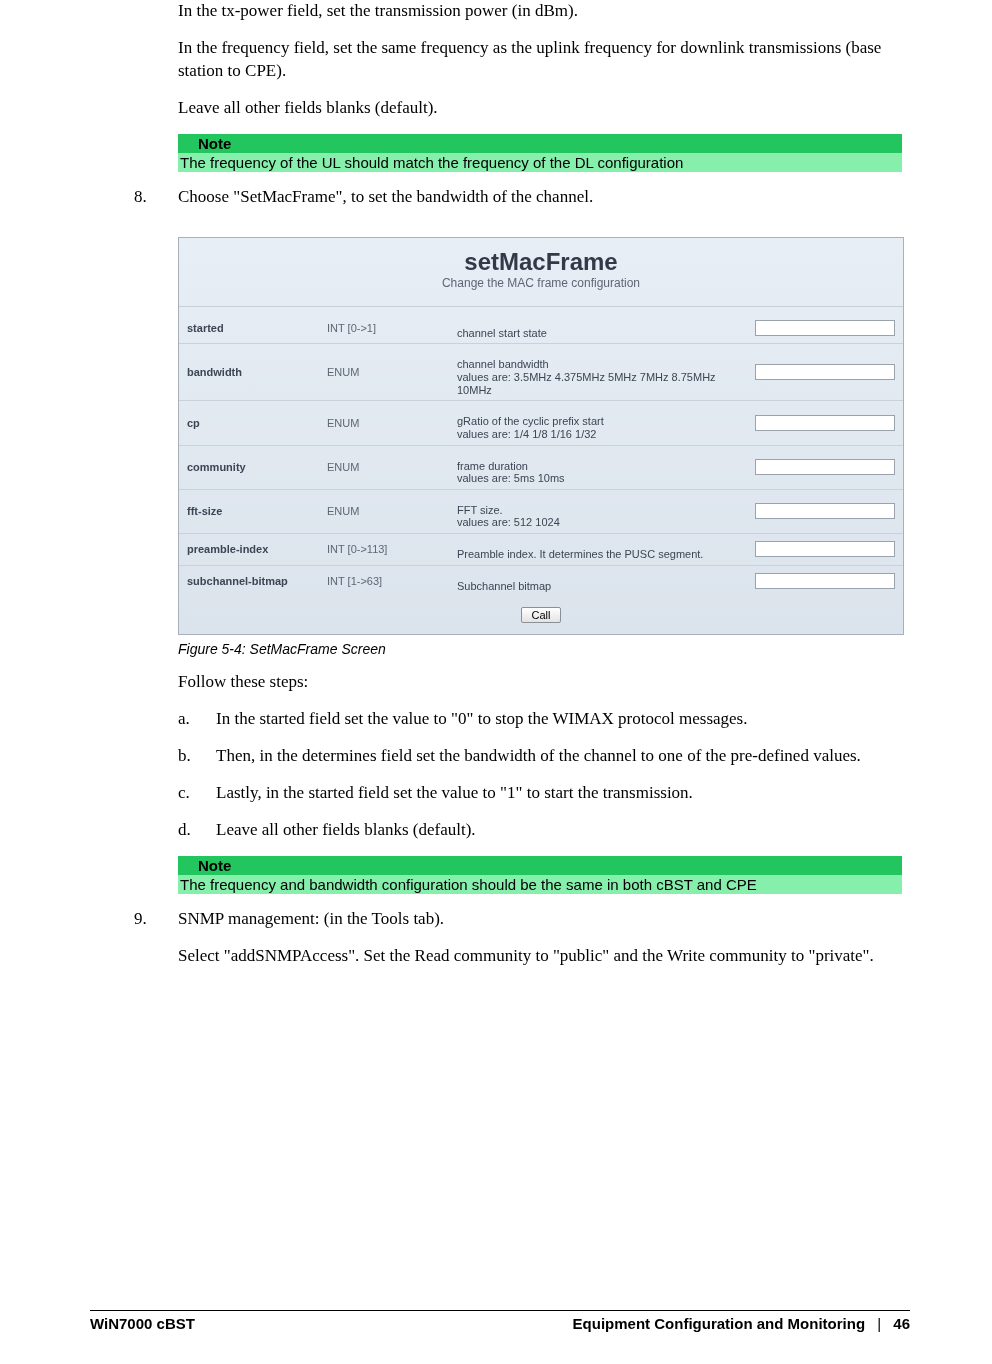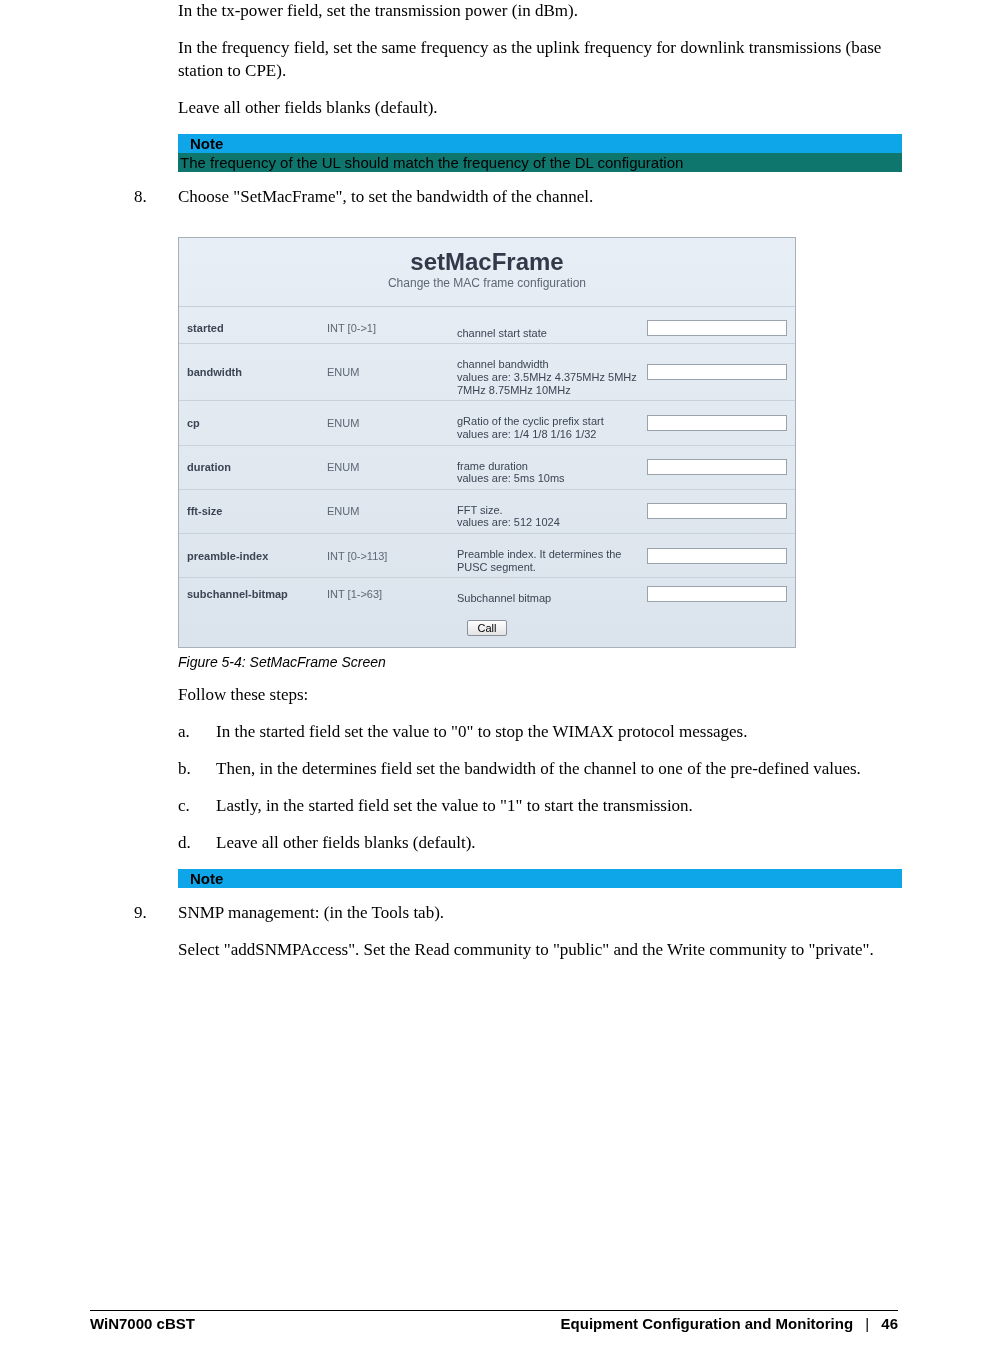--- a/index.html
+++ b/index.html
@@ -32,42 +32,42 @@
     left: -44px;
     top: 0;
   }
   .note-box {
     margin-left: 88px;
     margin-bottom: 14px;
     font-family: Verdana, Geneva, sans-serif;
     font-size: 15px;
   }
   .note-title {
-    background: #0ea5e9;
+    background: #22c55e;
     font-weight: bold;
-    padding: 1px 12px;
+    padding: 1px 20px;
   }
   .note-body {
-    background: #0f766e;
+    background: #86efac;
     padding: 1px 2px;
   }
   .figure-wrap {
     margin-left: 88px;
     margin-top: 28px;
     margin-bottom: 6px;
   }
   .figure-caption {
     margin-left: 88px;
     font-family: Arial, Helvetica, sans-serif;
     font-style: italic;
     font-size: 14px;
     margin-bottom: 14px;
   }
   .panel {
-    width: 618px;
+    width: 726px;
     border: 1px solid #a7b0bb;
     background: linear-gradient(#e7eef5, #dbe3ec);
     font-family: Tahoma, Verdana, sans-serif;
   }
   .panel-head {
     text-align: center;
     padding: 10px 0 16px 0;
     border-bottom: 1px solid #c7cfd8;
   }
   .panel-title {
@@ -123,21 +123,21 @@
   }
   .step .s-letter {
     position: absolute;
     left: 0;
     top: 0;
   }
   .footer {
     position: absolute;
     bottom: 32px;
     left: 90px;
-    right: 94px;
+    right: 82px;
     border-top: 1px solid #000;
     padding-top: 4px;
     font-family: "Century Gothic", "Trebuchet MS", Arial, sans-serif;
     font-size: 15px;
     display: flex;
     justify-content: space-between;
   }
   .footer .left { font-weight: bold; }
   .footer .right { font-weight: bold; }
   .footer .right .sep { font-weight: normal; margin: 0 8px; }
@@ -180,21 +180,21 @@
             <div class="pcell-desc">channel bandwidth<br>values are: 3.5MHz 4.375MHz 5MHz 7MHz 8.75MHz 10MHz</div>
             <div class="pcell-input"><input type="text" style=""></div>
           </div>
           <div class="prow">
             <div class="pcell-name">cp</div>
             <div class="pcell-type">ENUM</div>
             <div class="pcell-desc">gRatio of the cyclic prefix start<br>values are: 1/4 1/8 1/16 1/32</div>
             <div class="pcell-input"><input type="text" style=""></div>
           </div>
           <div class="prow">
-            <div class="pcell-name">duration</div>
+            <div class="pcell-name">community</div>
             <div class="pcell-type">ENUM</div>
             <div class="pcell-desc">frame duration<br>values are: 5ms 10ms</div>
             <div class="pcell-input"><input type="text" style=""></div>
           </div>
           <div class="prow">
             <div class="pcell-name">fft-size</div>
             <div class="pcell-type">ENUM</div>
             <div class="pcell-desc">FFT size.<br>values are: 512 1024</div>
             <div class="pcell-input"><input type="text" style=""></div>
           </div>
@@ -235,20 +235,21 @@
       <span>Lastly, in the started field set the value to "1" to start the transmission.</span>
     </div>
     <div class="step">
       <span class="s-letter">d.</span>
       <span>Leave all other fields blanks (default).</span>
     </div>
   </div>
 
   <div class="note-box">
     <div class="note-title">Note</div>
+    <div class="note-body">The frequency and bandwidth configuration should be the same in both cBST and CPE</div>
   </div>
 
   <div class="num-item">
     <span class="num">9.</span>
     <span>SNMP management: (in the Tools tab).</span>
   </div>
   <div class="body-block">Select "addSNMPAccess". Set the Read community to "public" and the Write community to "private".</div>
 
 </div>
 

